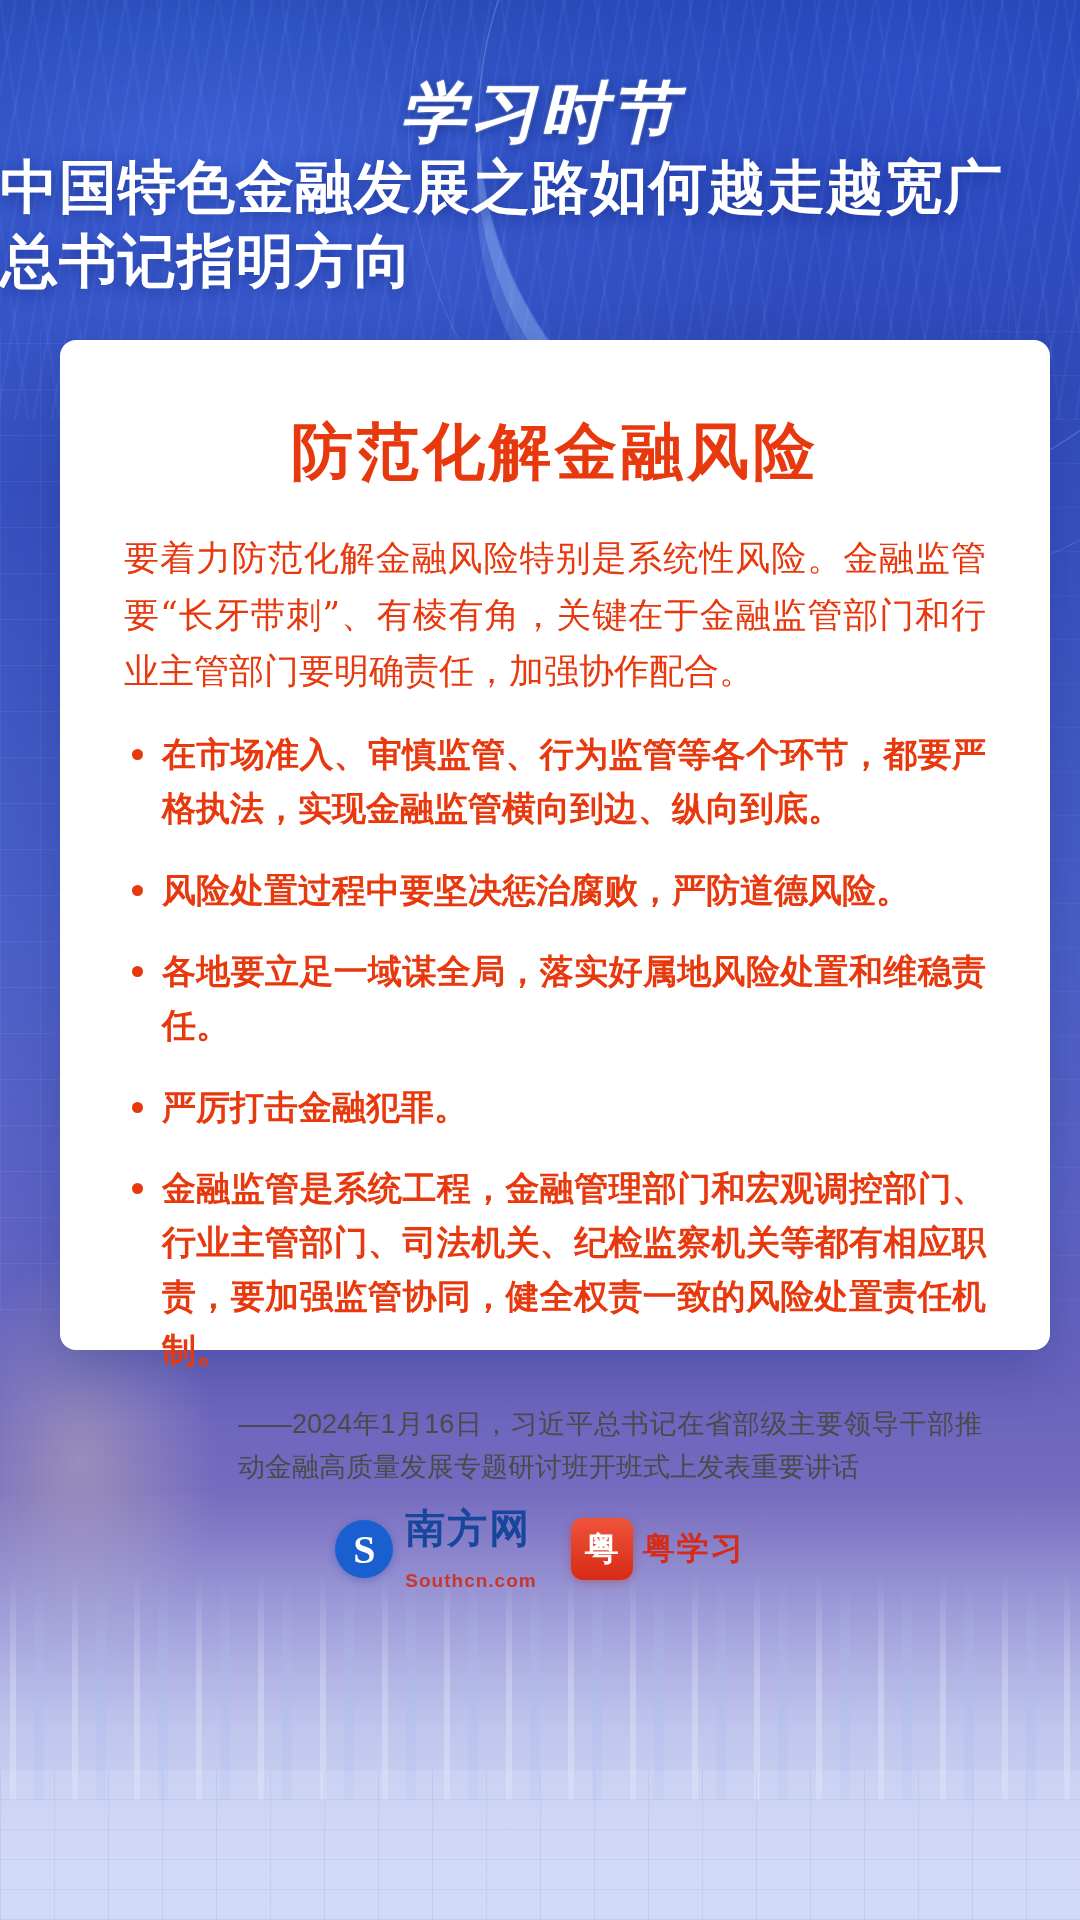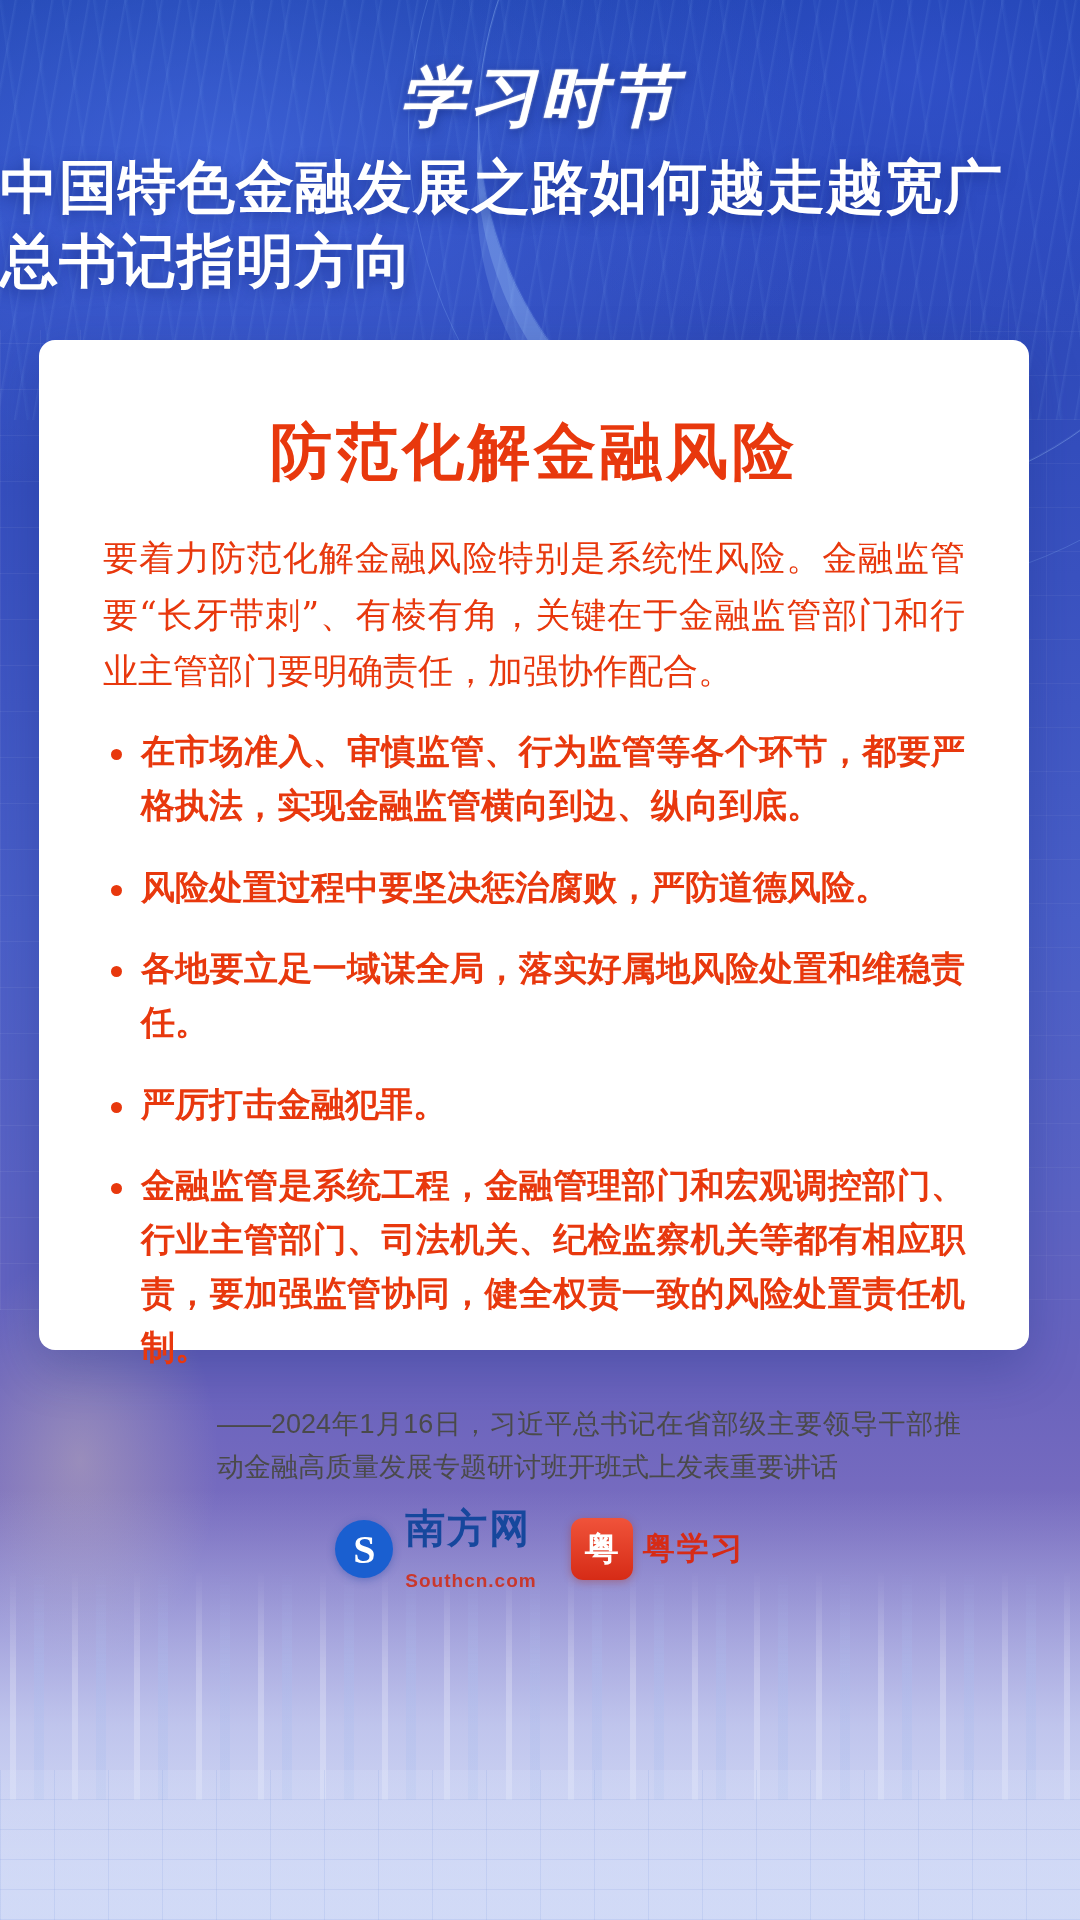--- a/index.html
+++ b/index.html
@@ -110,21 +110,21 @@
   .bg-glow-left {
     position: absolute;
     left: -60px; bottom: 250px;
     width: 280px; height: 420px;
     background: radial-gradient(ellipse at center, rgba(255,235,180,0.28), rgba(255,235,180,0) 70%);
   }
 
   
   .brand {
     position: absolute;
-    top: 52px;
+    top: 68px;
     left: 0; right: 0;
     text-align: center;
     z-index: 5;
   }
   .brand-text {
     display: inline-block;
     font-family: "Liberation Serif", serif;
     font-size: 66px;
     font-weight: 700;
     font-style: italic;
@@ -146,21 +146,21 @@
     font-weight: 700;
     line-height: 1.28;
     color: #ffffff;
     letter-spacing: 1px;
     text-shadow: 0 4px 16px rgba(12,32,120,0.55);
   }
 
   
   .card {
     position: absolute;
-    left: 39px;
+    left: 60px;
     top: 340px;
     width: 990px;
     height: 1010px;
     background: #ffffff;
     border-radius: 16px;
     box-shadow: 0 18px 50px rgba(20,40,120,0.28);
     z-index: 6;
     box-sizing: border-box;
     padding: 52px 58px 34px 58px;
   }
@@ -187,21 +187,21 @@
     padding: 0 6px;
   }
 
   .bullets {
     list-style: none;
     margin: 0;
     padding: 0 6px;
   }
   .bullets li {
     position: relative;
-    font-family: Liberation Mono, monospace;
+    font-family: Liberation Serif, serif;
     font-size: 34px;
     font-weight: 700;
     line-height: 1.58;
     color: #e8380d;
     text-align: justify;
     padding-left: 38px;
     margin-bottom: 6px;
     margin-top: 28px;
   }
   .bullets li:before {

